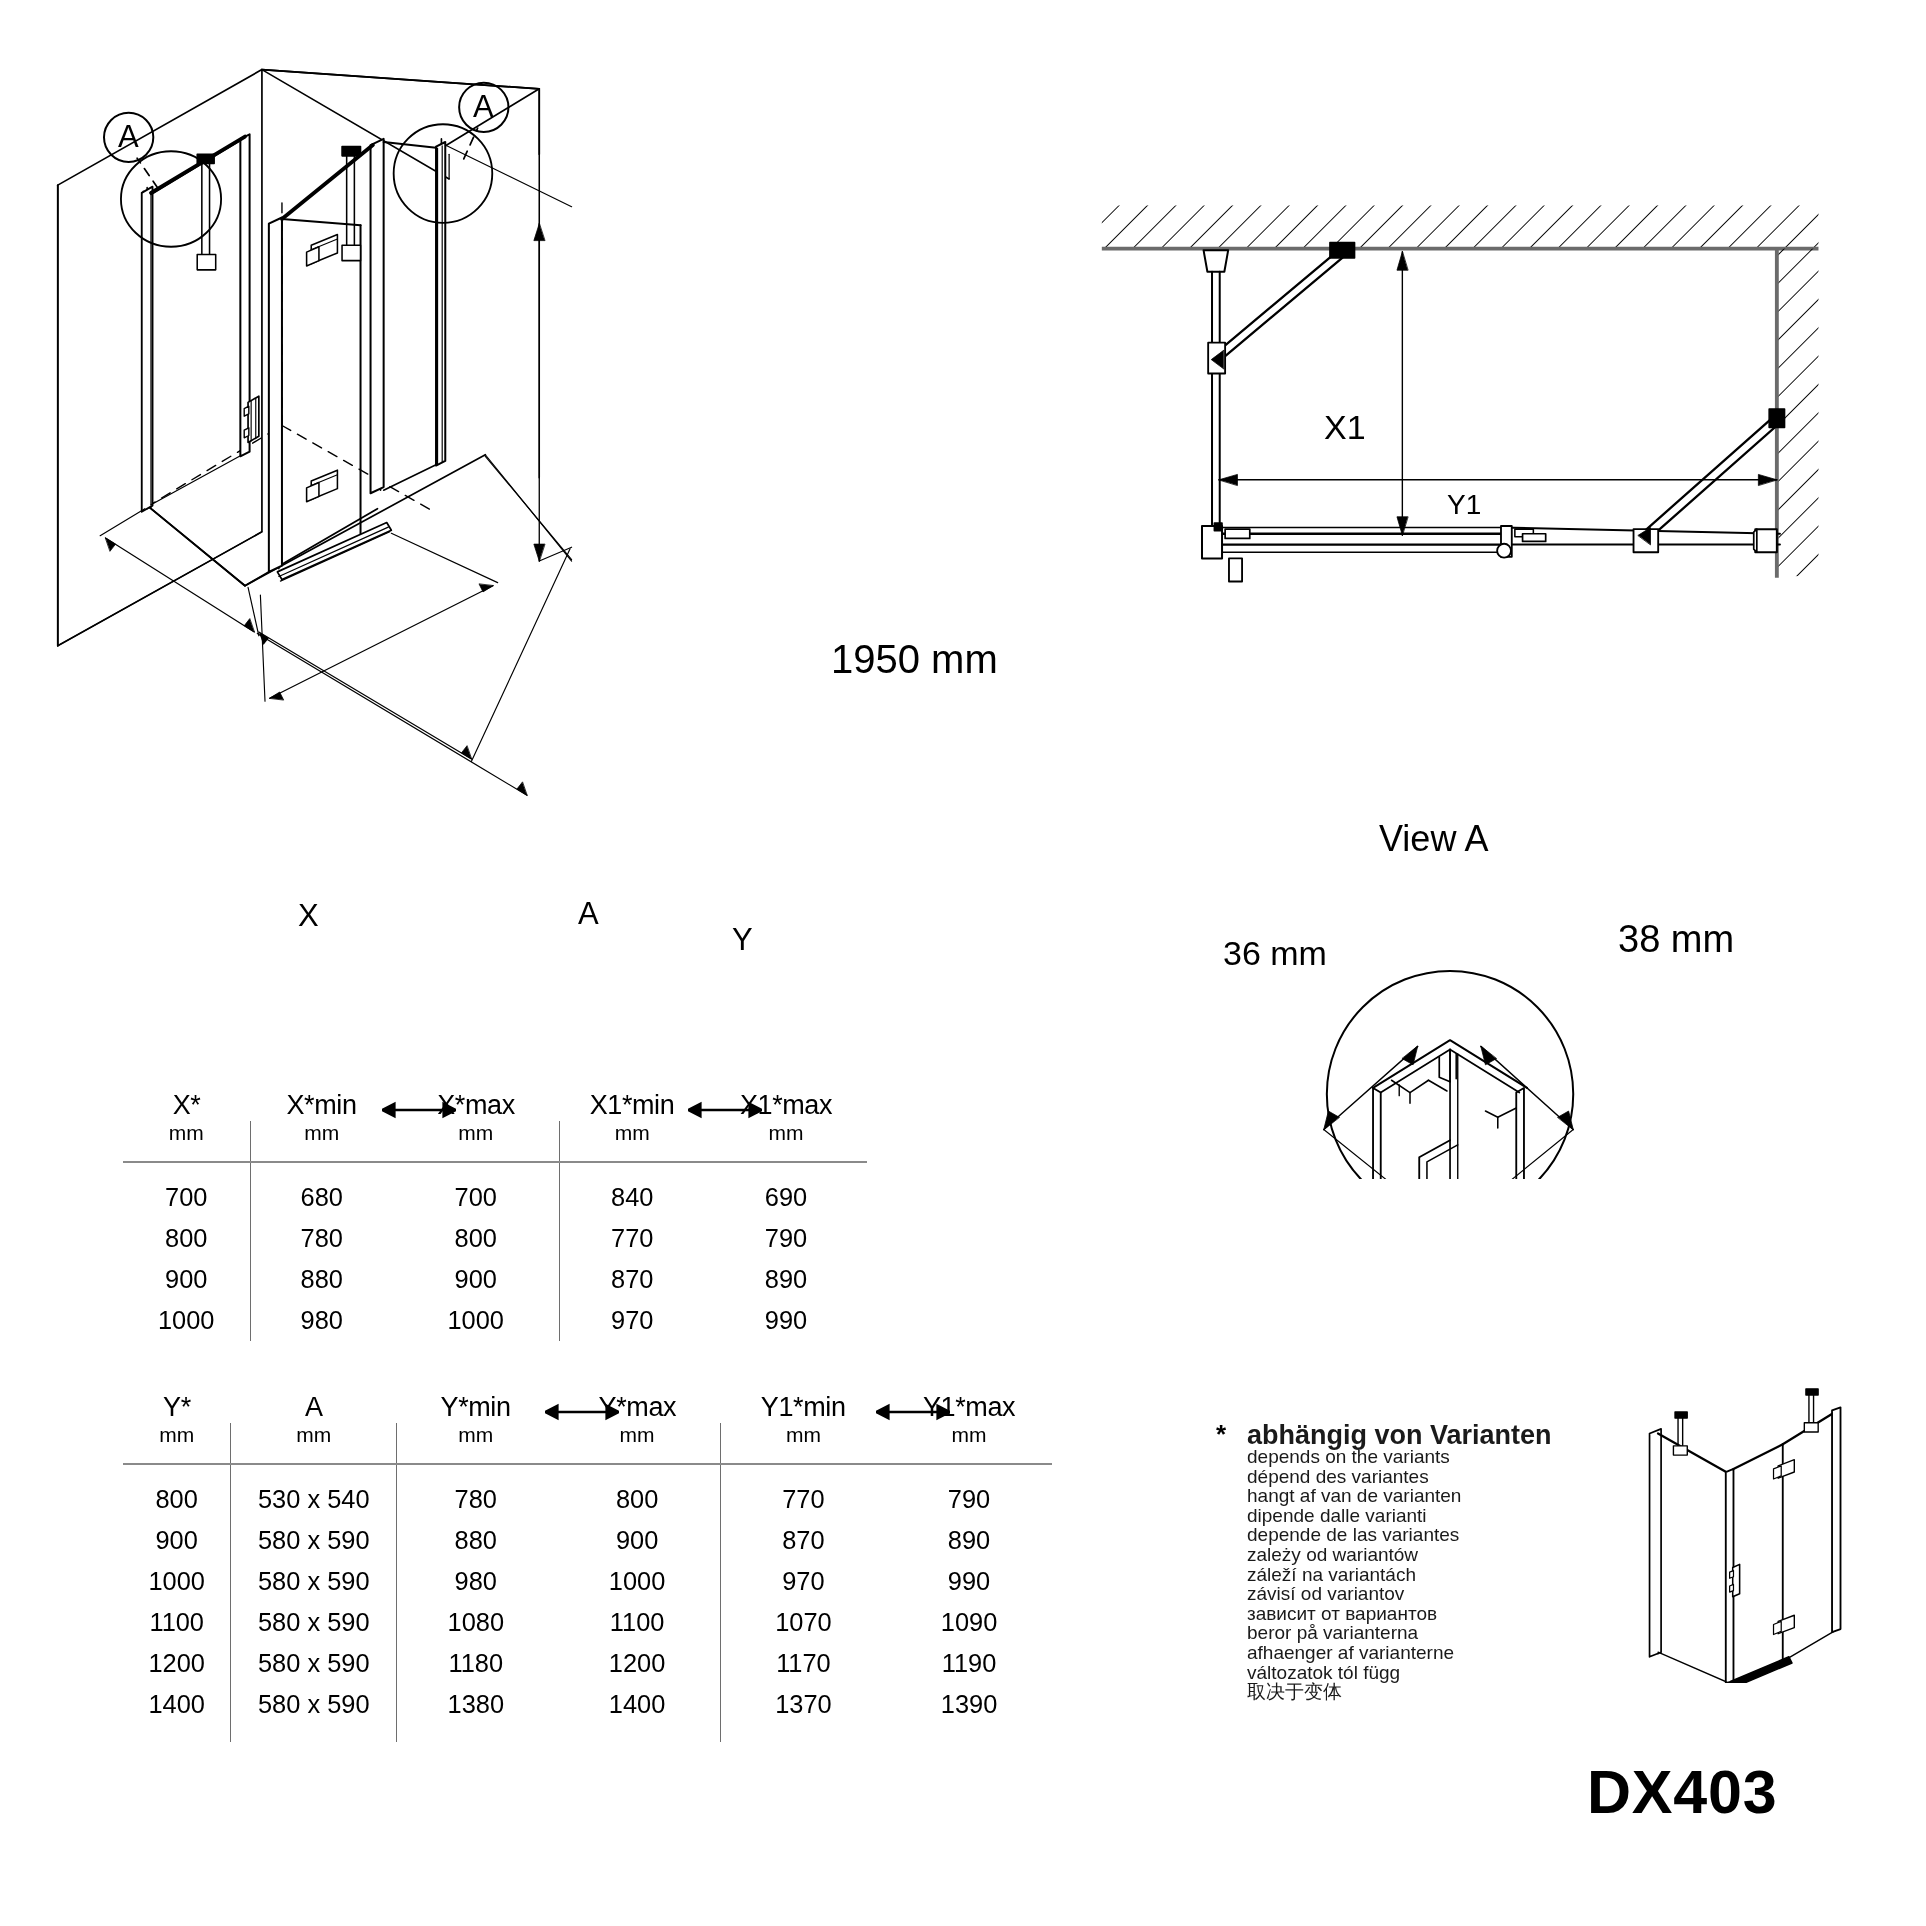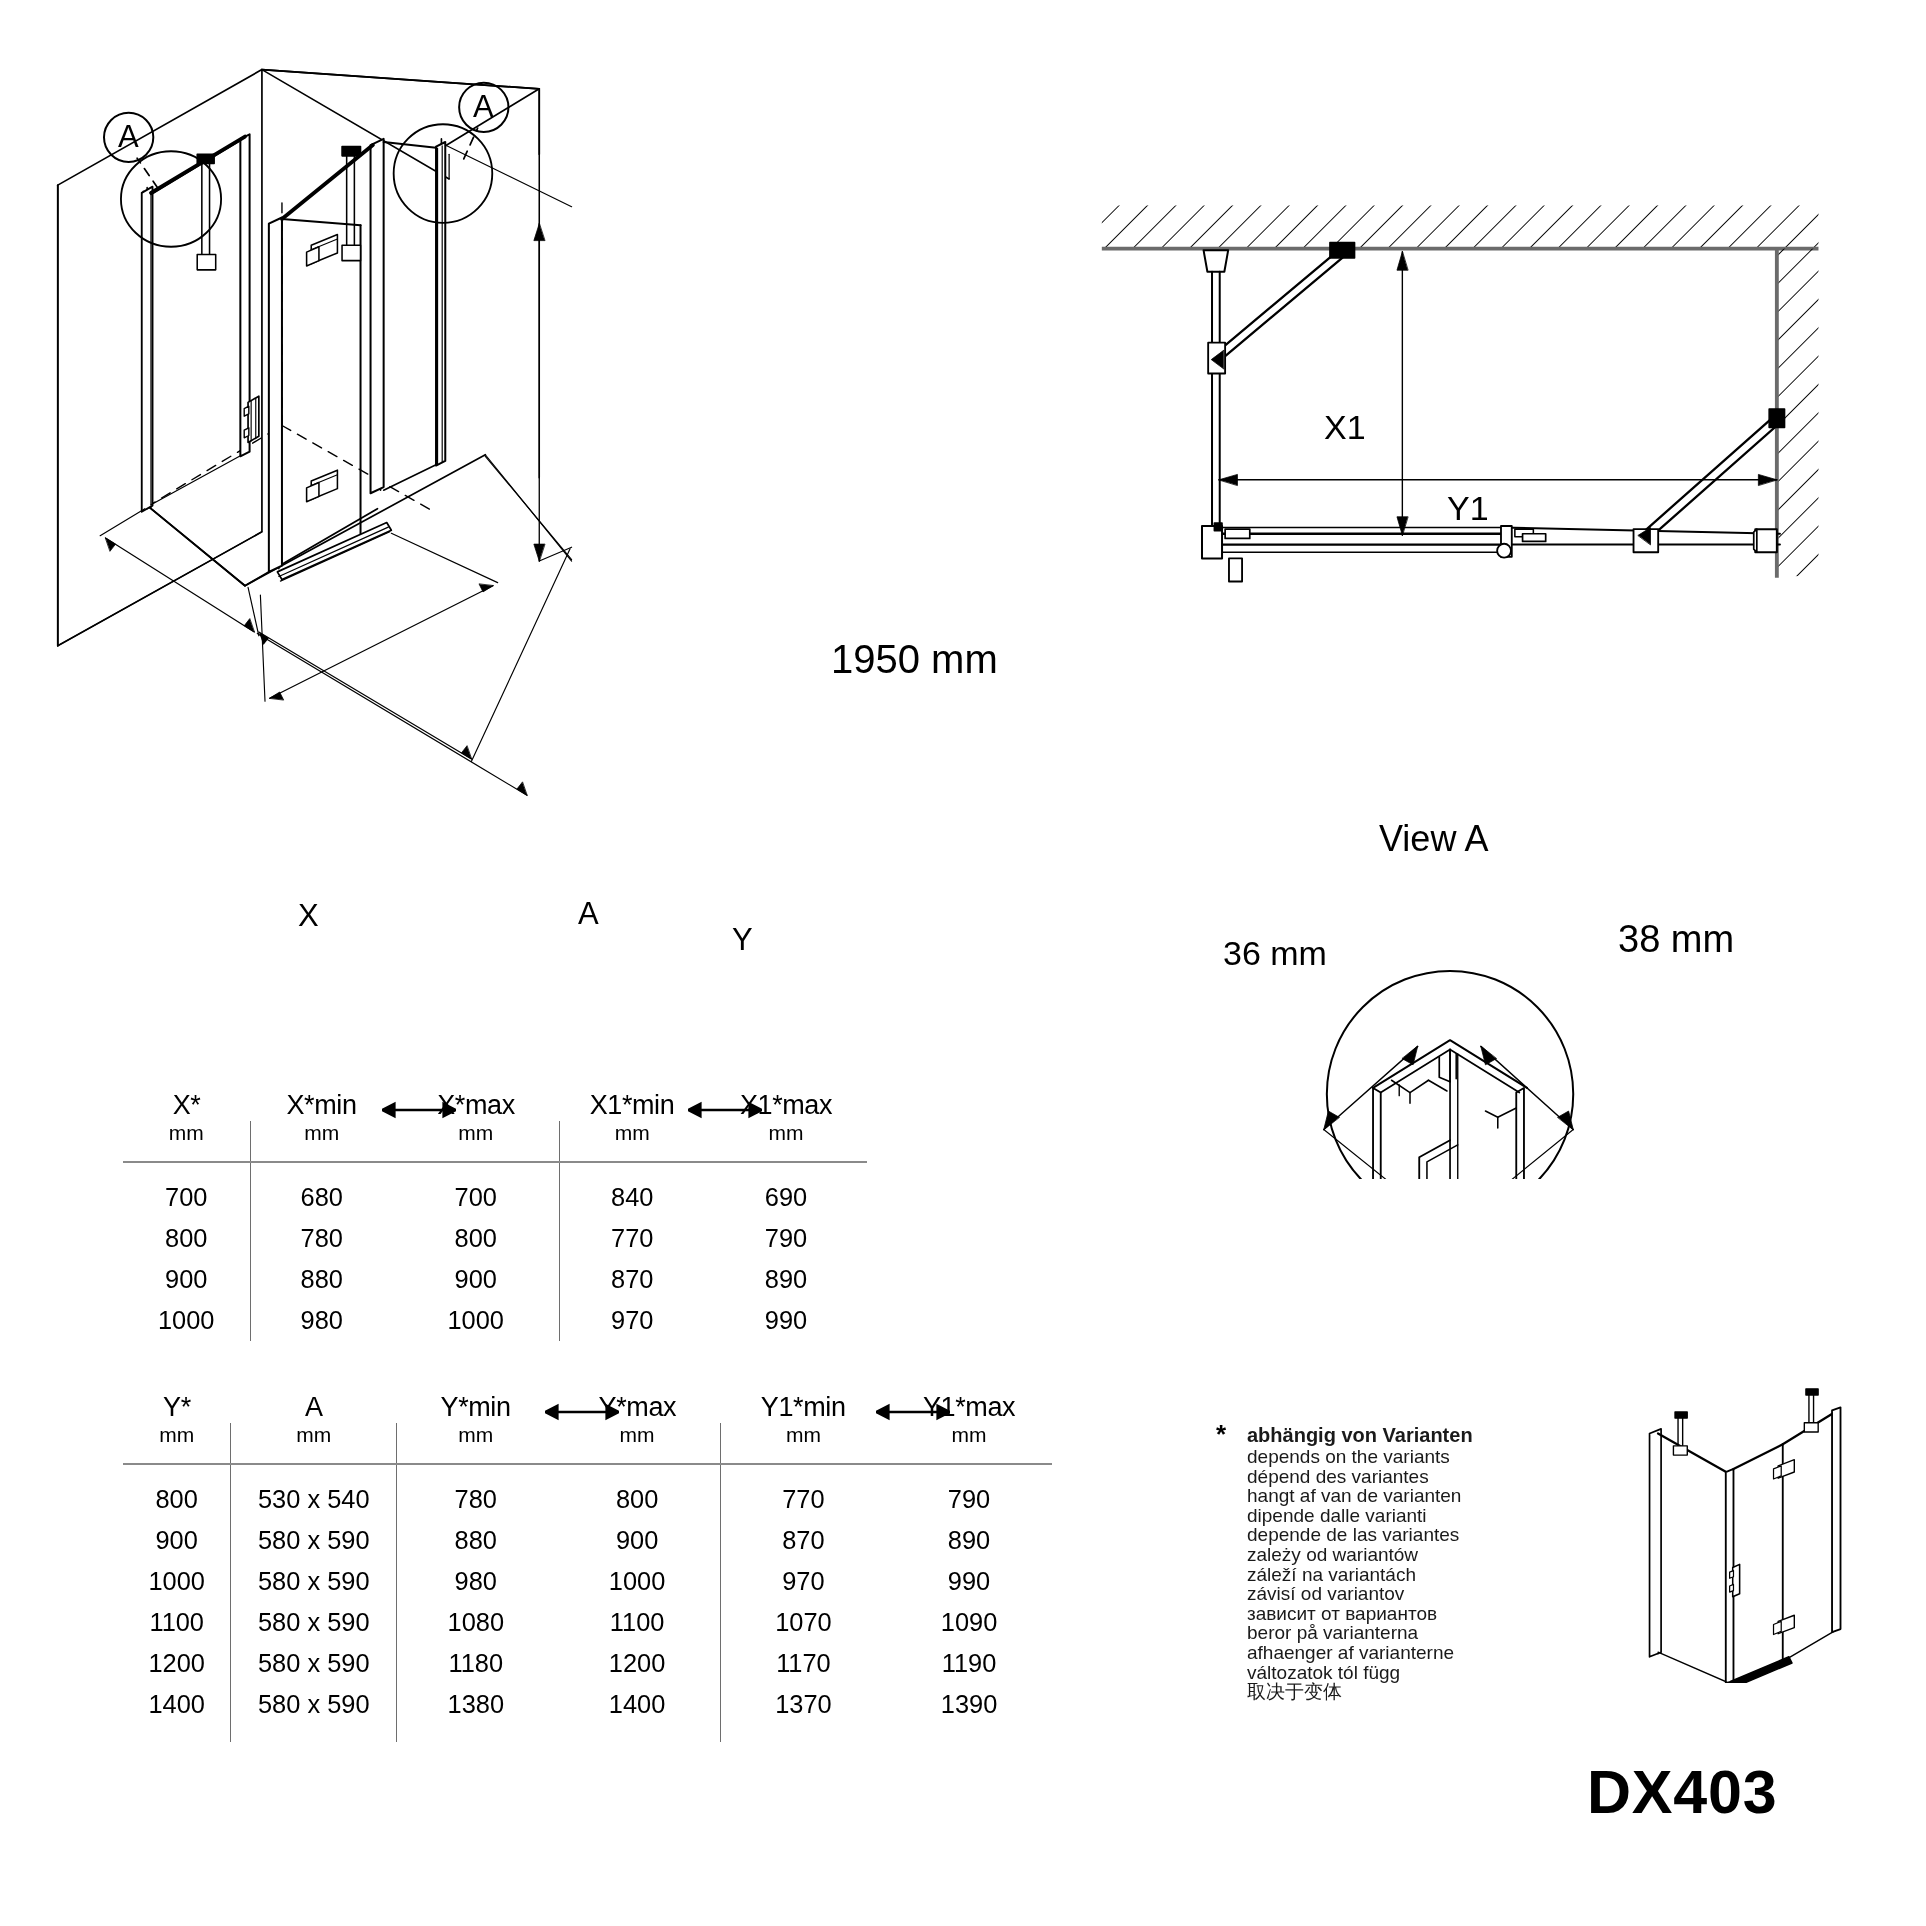--- a/index.html
+++ b/index.html
@@ -225,21 +225,21 @@
     <path d="M430 440 L423 416 L437 416 Z" fill="#000" stroke-width="1"></path>
 
     <path d="M192 368 L916 368" stroke-width="1.8"></path>
     <path d="M192 368 L216 361 L216 375 Z" fill="#000" stroke-width="1"></path>
     <path d="M916 368 L892 361 L892 375 Z" fill="#000" stroke-width="1"></path>
   </g>
 </svg>
 </div>
 
 <div class="txt plandim" style="left:1324px;top:408px;font-size:34px;">X1</div>
-<div class="txt plandim" style="left:1447px;top:489px;font-size:34px;">Y1</div>
+<div class="txt plandim" style="left:1447px;top:489px;font-size:28px;">Y1</div>
 
 <div class="txt viewA" style="left:1379px;top:818px;font-size:36px;">View A</div>
 
 <div class="abs" style="left:1179px;top:886px;width:539px;height:293px;">
 <svg width="539" height="293" viewBox="0 0 700 380">
   <g fill="none" stroke="#000" stroke-linecap="round" stroke-linejoin="round">
 
     <circle cx="352" cy="270" r="160" stroke-width="2.6"></circle>
 
     <path d="M252 262 L252 392 L262 398 L262 268 Z" stroke-width="2.4" fill="#fff"></path>
@@ -476,21 +476,21 @@
  <g stroke="#000" stroke-width="3.2" fill="#000">
   <line x1="14" y1="13" x2="82" y2="13"></line>
   <polygon points="0,13 16,5 16,21"></polygon>
         <polygon points="96,13 80,5 80,21"></polygon>
  </g>
     </svg>
   </div>
 
 <div class="footstar" style="left:1216px;top:1419px;">*</div>
 <div class="foot" style="left:1247px;top:1424px;">
-  <div style="font-weight:bold;font-size:20px;line-height:23px;">abhängig von Varianten</div>
+  <div style="font-weight:bold;font-size:27px;line-height:23px;">abhängig von Varianten</div>
   <div>depends on the variants</div>
   <div>dépend des variantes</div>
   <div>hangt af van de varianten</div>
   <div>dipende dalle varianti</div>
   <div>depende de las variantes</div>
   <div>zależy od wariantów</div>
   <div>záleží na variantách</div>
   <div>závisí od variantov</div>
   <div>зависит от вариантов</div>
   <div>beror på varianterna</div>

